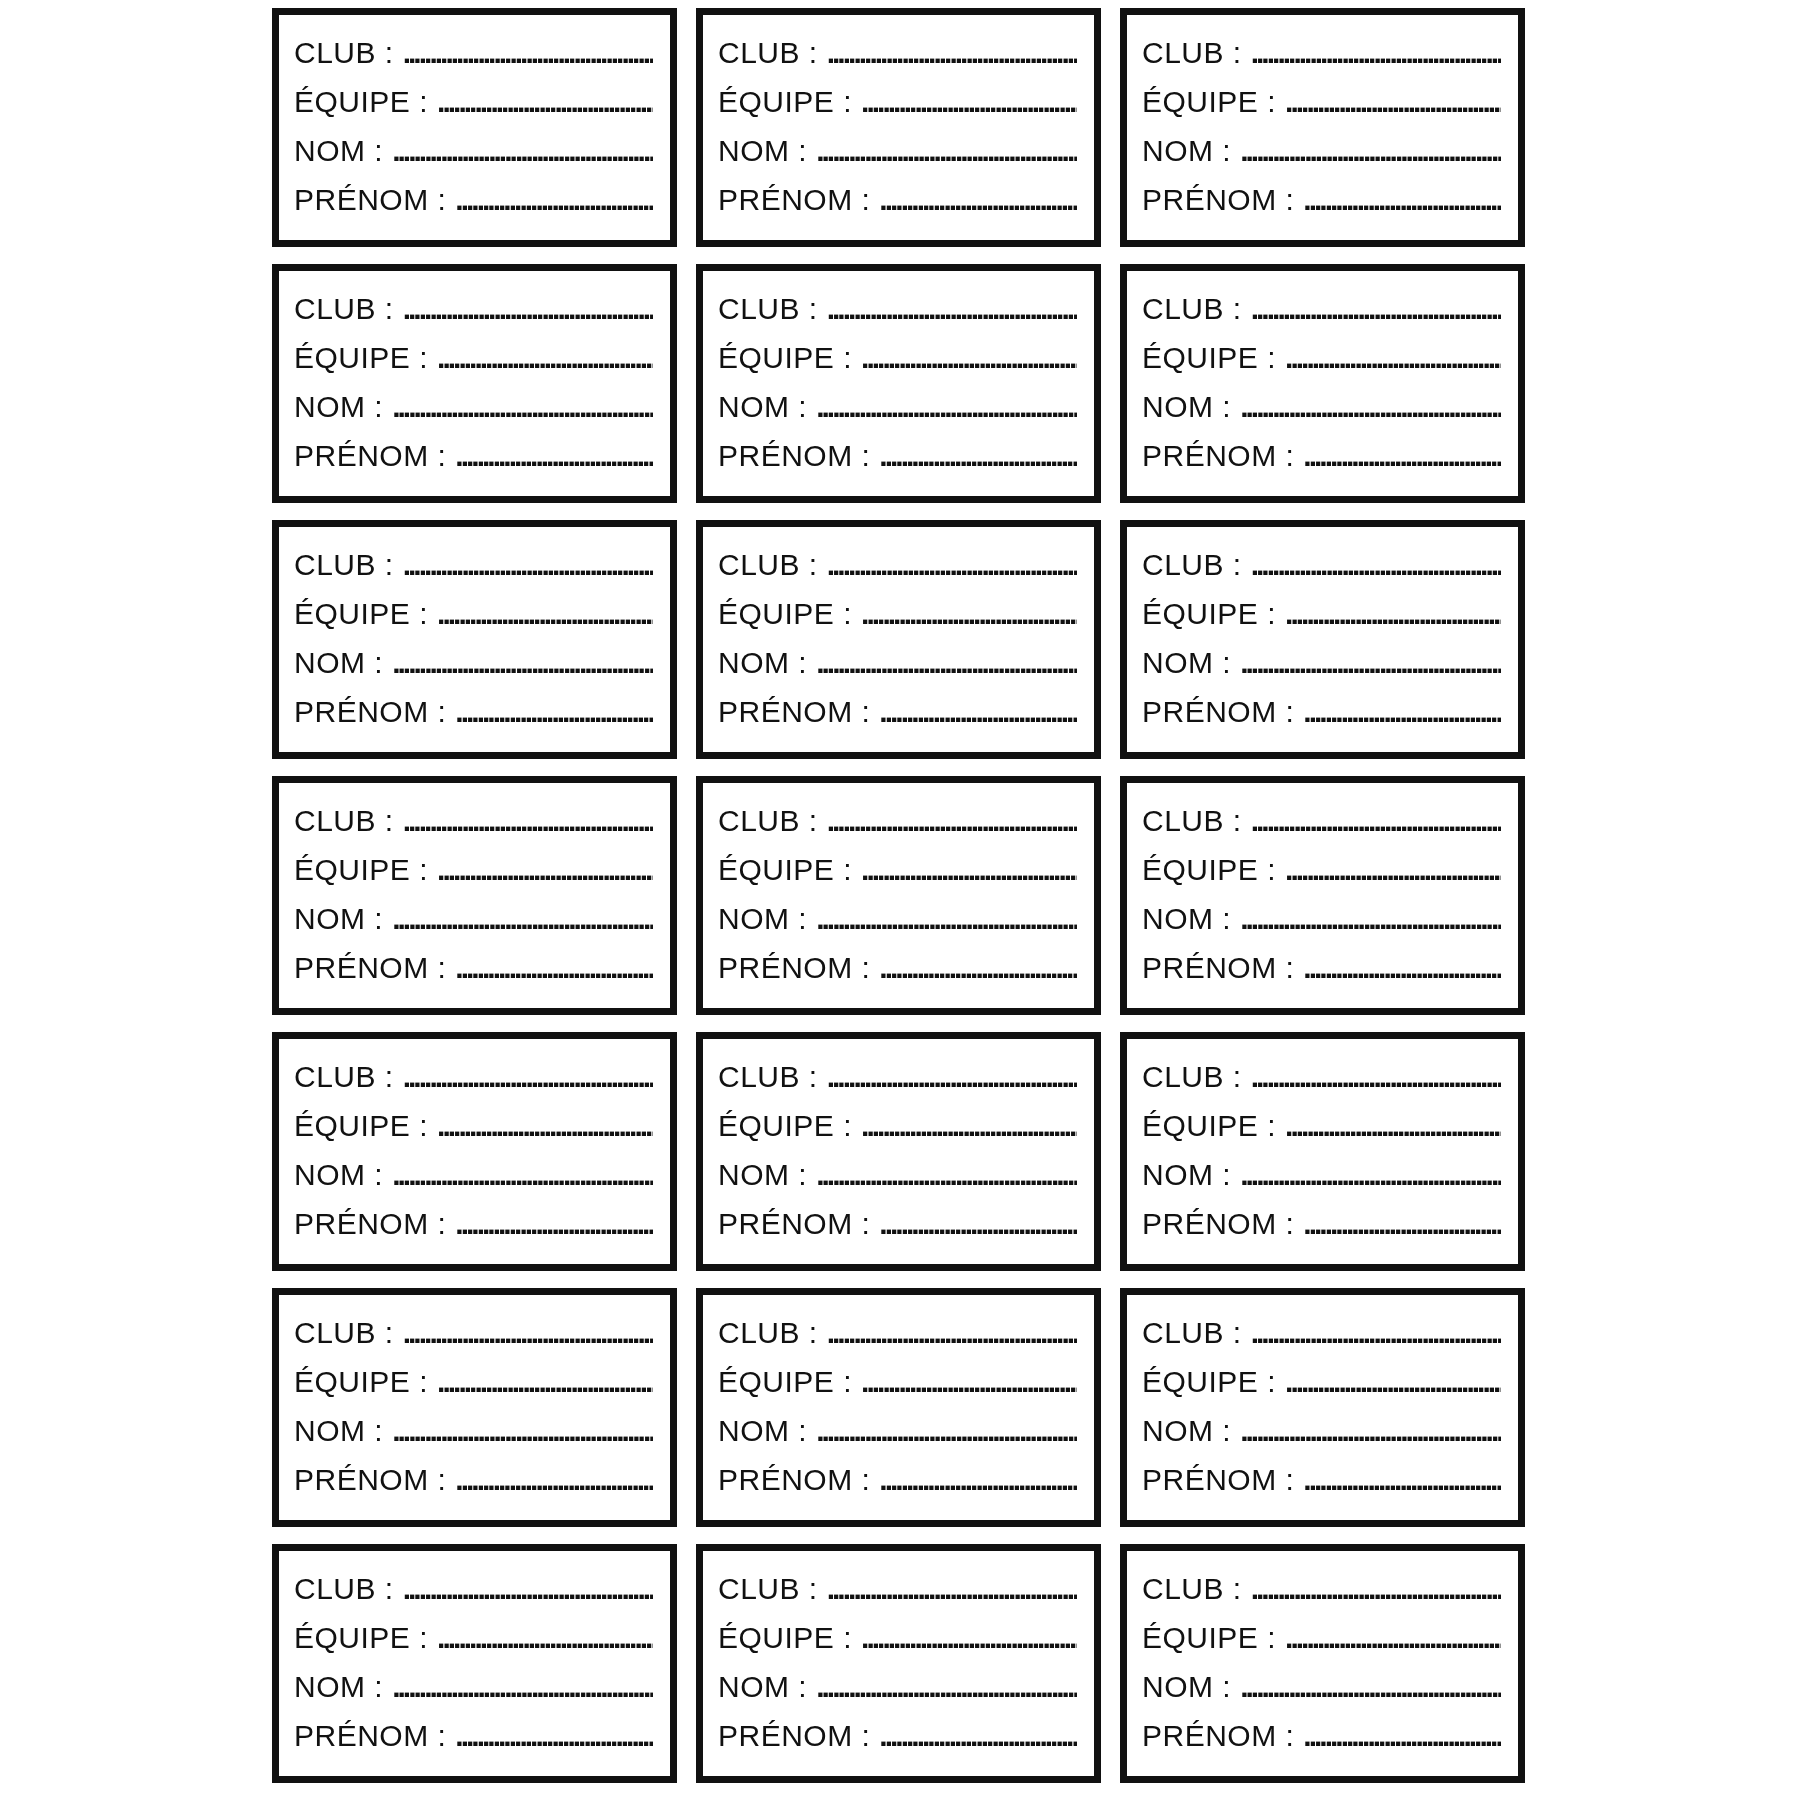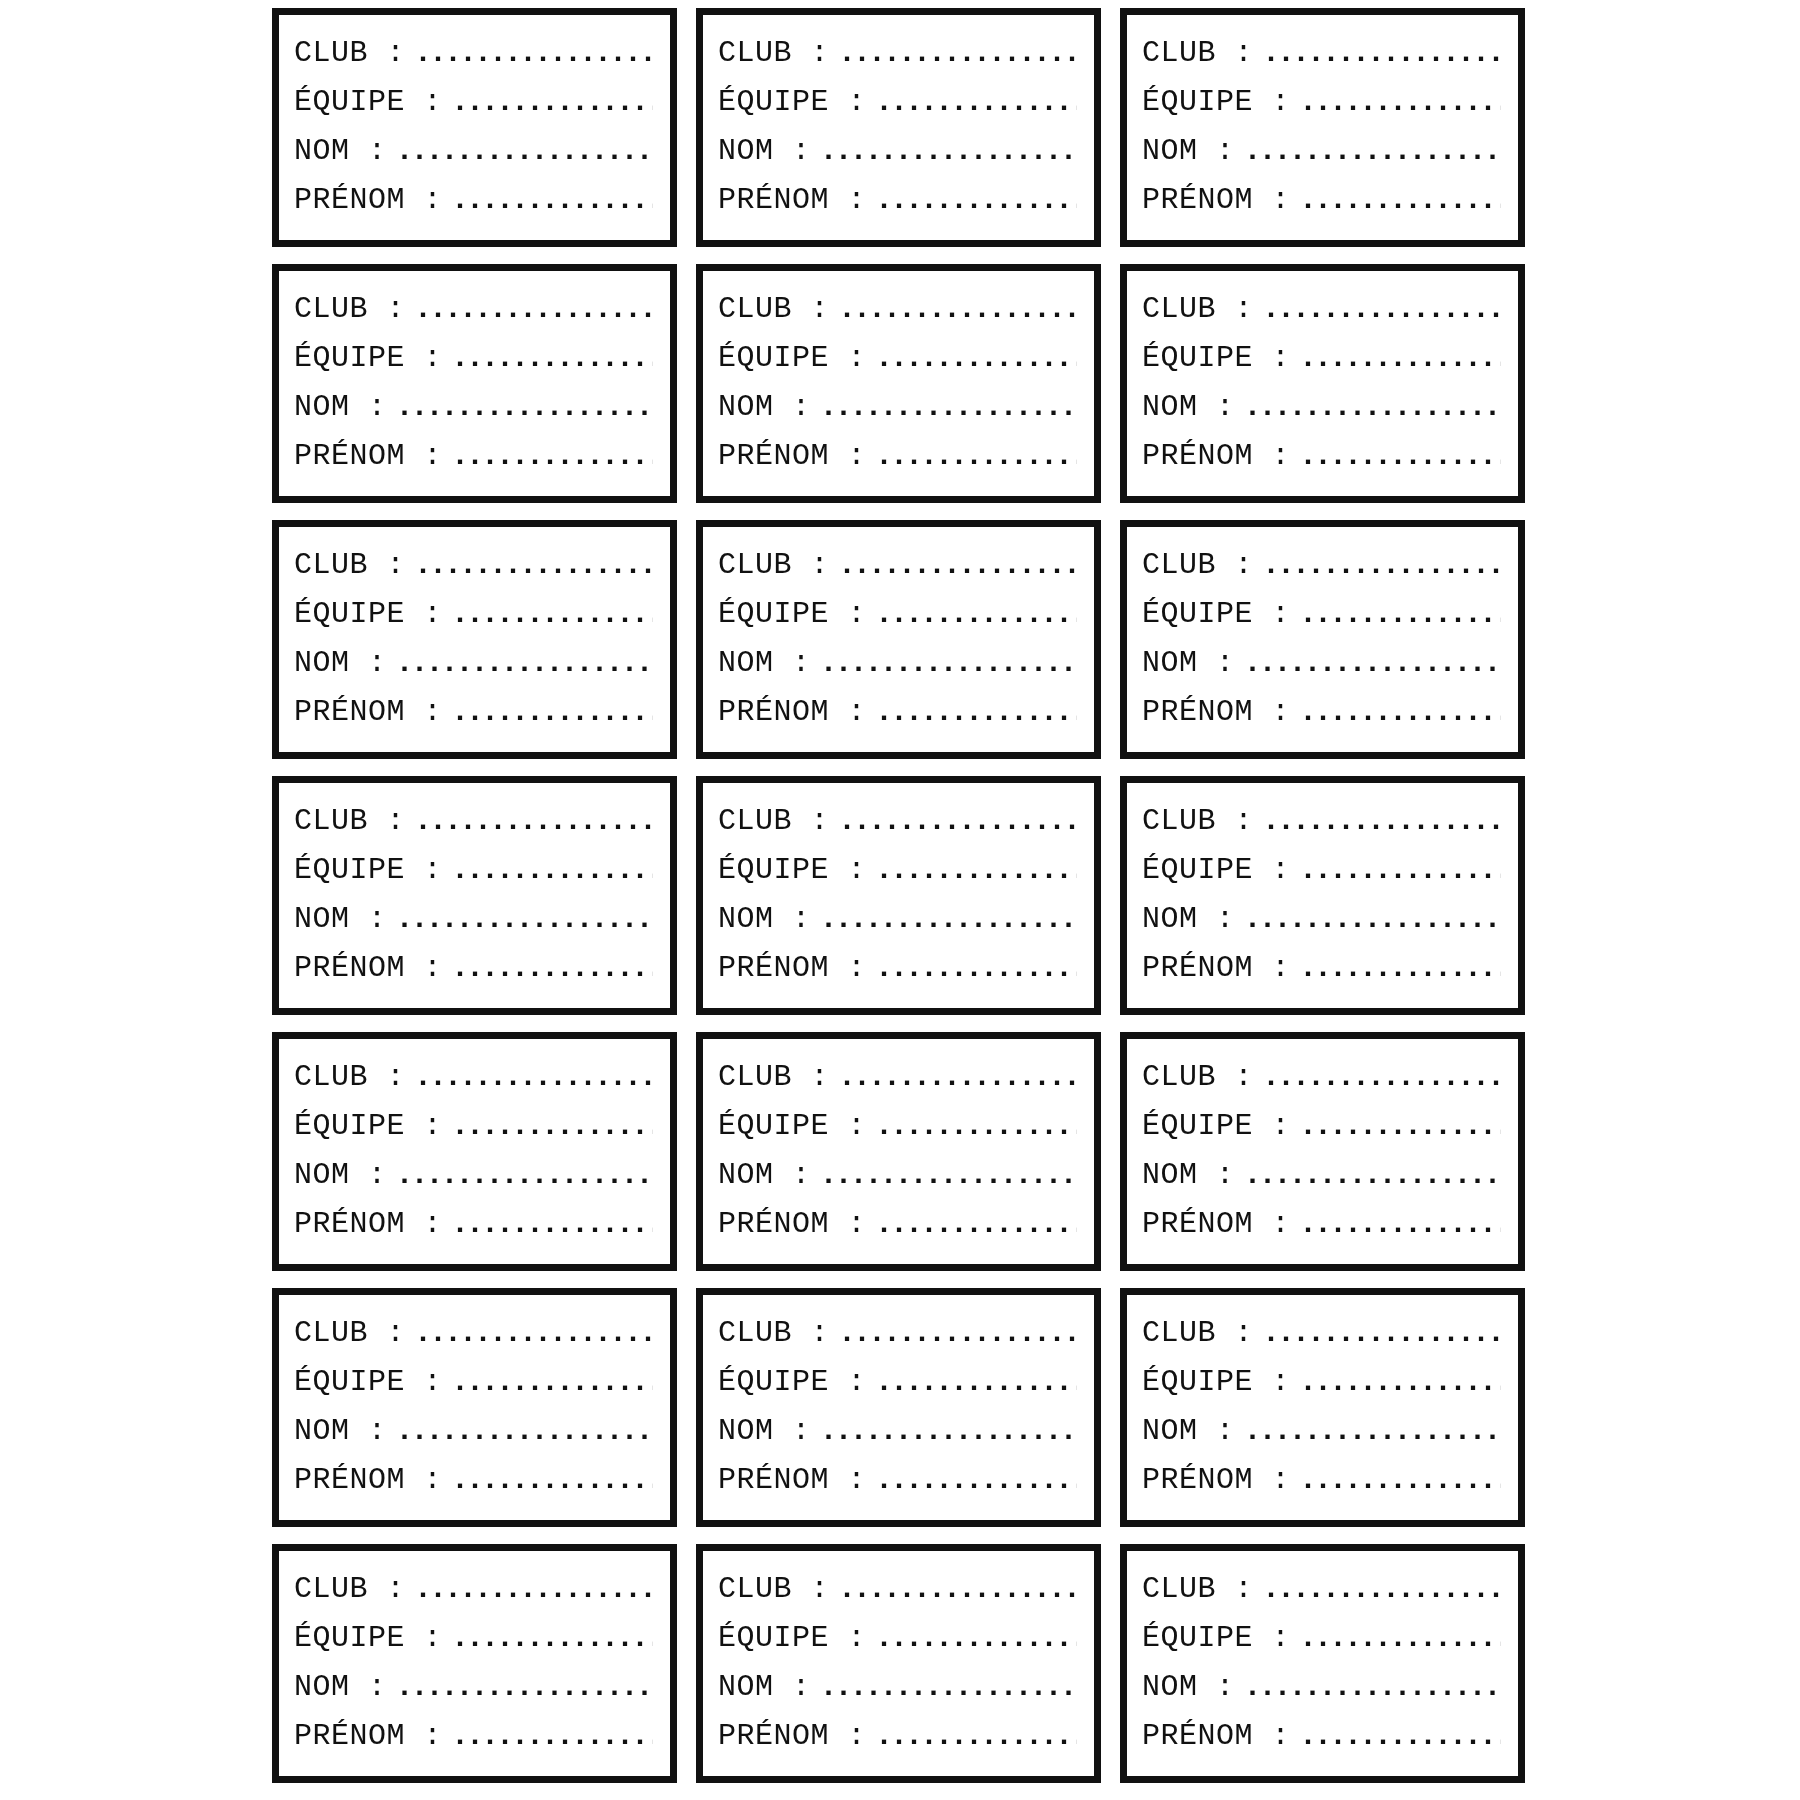--- a/index.html
+++ b/index.html
@@ -24,21 +24,20 @@
   }
   .card {
     box-sizing: border-box;
     border: 7px solid var(--ink, #111111);
     background: var(--bg, #ffffff);
     padding: 4px 15px 6px 15px;
     display: flex;
     flex-direction: column;
     justify-content: space-evenly;
     overflow: hidden;
-    font-family: Liberation Mono, monospace;
   }
   .line {
     display: flex;
     align-items: baseline;
     font-size: 30px;
     line-height: 1;
     color: var(--ink, #111111);
     white-space: nowrap;
   }
   .lbl {

